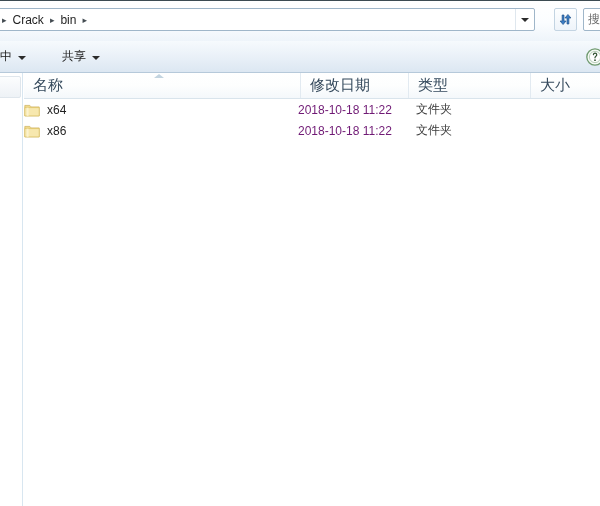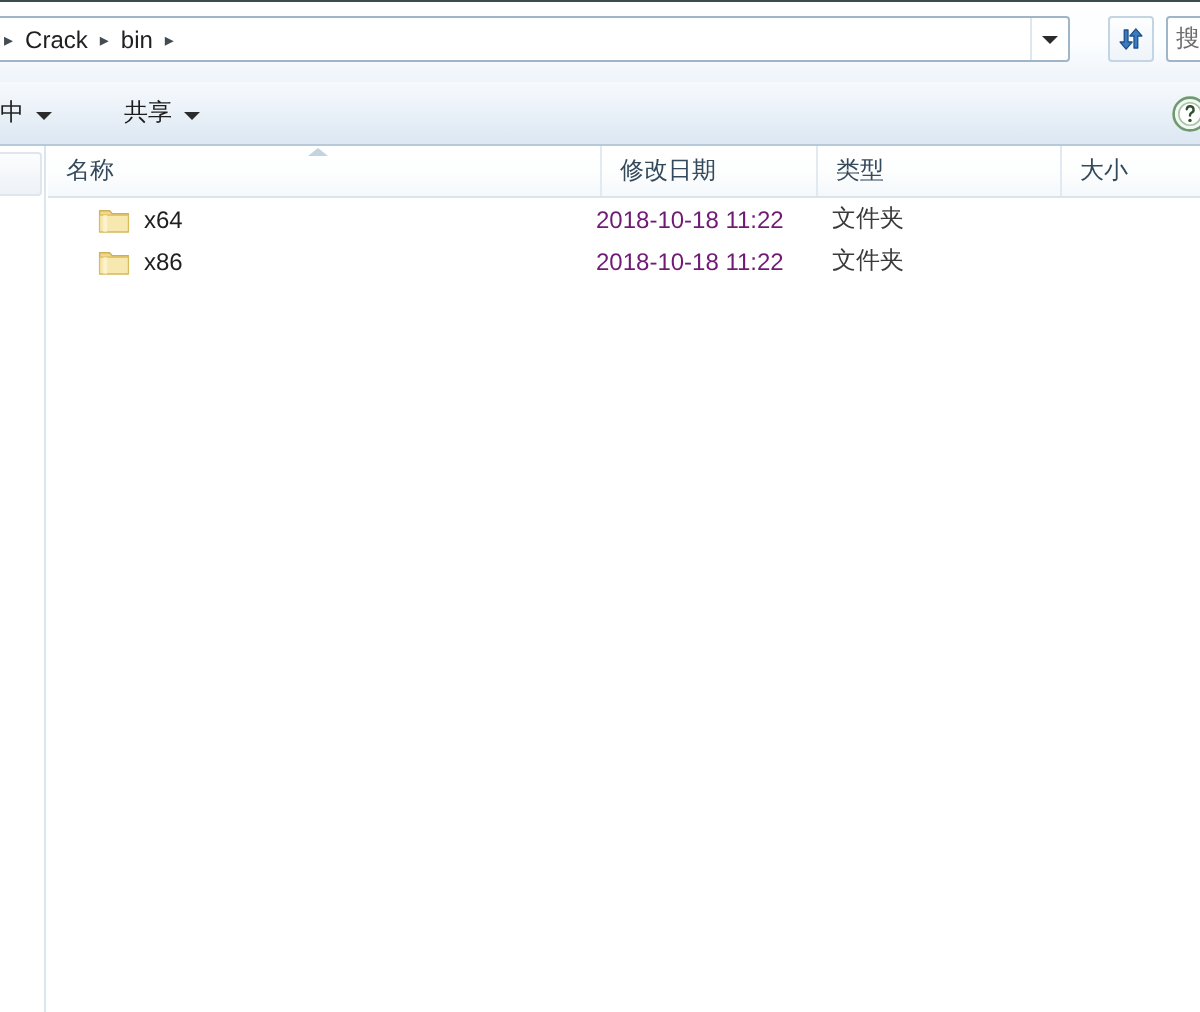--- a/index.html
+++ b/index.html
@@ -198,21 +198,21 @@
     background: linear-gradient(to bottom, #ffffff 0%, #fdfefe 50%, #f4f8fb 100%);
     border-bottom: 1px solid #d9e4ec;
     box-sizing: border-box;
   }
   .col {
     position: absolute;
     top: 0;
     height: 25px;
     display: flex;
     align-items: center;
-    font-size: 12px;
+    font-size: 15px;
     color: #34495c;
     box-sizing: border-box;
     padding-left: 9px;
     white-space: nowrap;
   }
   .col + .col { border-left: 1px solid #e2eaf1; }
   .col-name { left: 0;   width: 266px; }
   .col-date { left: 276px; width: 118px; }
   .col-type { left: 384px; width: 122px; }
   .col-size { left: 506px; width: 70px; }
@@ -246,21 +246,21 @@
   .cell {
     position: absolute;
     height: 21px;
     display: flex;
     align-items: center;
     font-size: 12px;
     color: #1f1f1f;
     white-space: nowrap;
     overflow: hidden;
   }
-  .cell-name { left: 25px;  width: 254px; }
+  .cell-name { left: 0;  width: 254px; }
   .cell-date { left: 274px; width: 110px; color: #701a75; }
   .cell-type { left: 392px; width: 114px; color: #3a3a3a; }
   .cell-size { left: 506px; width: 70px; }
 
   .folder-icon {
     width: 16px;
     height: 14px;
     margin-right: 7px;
     flex: 0 0 auto;
     position: relative;

